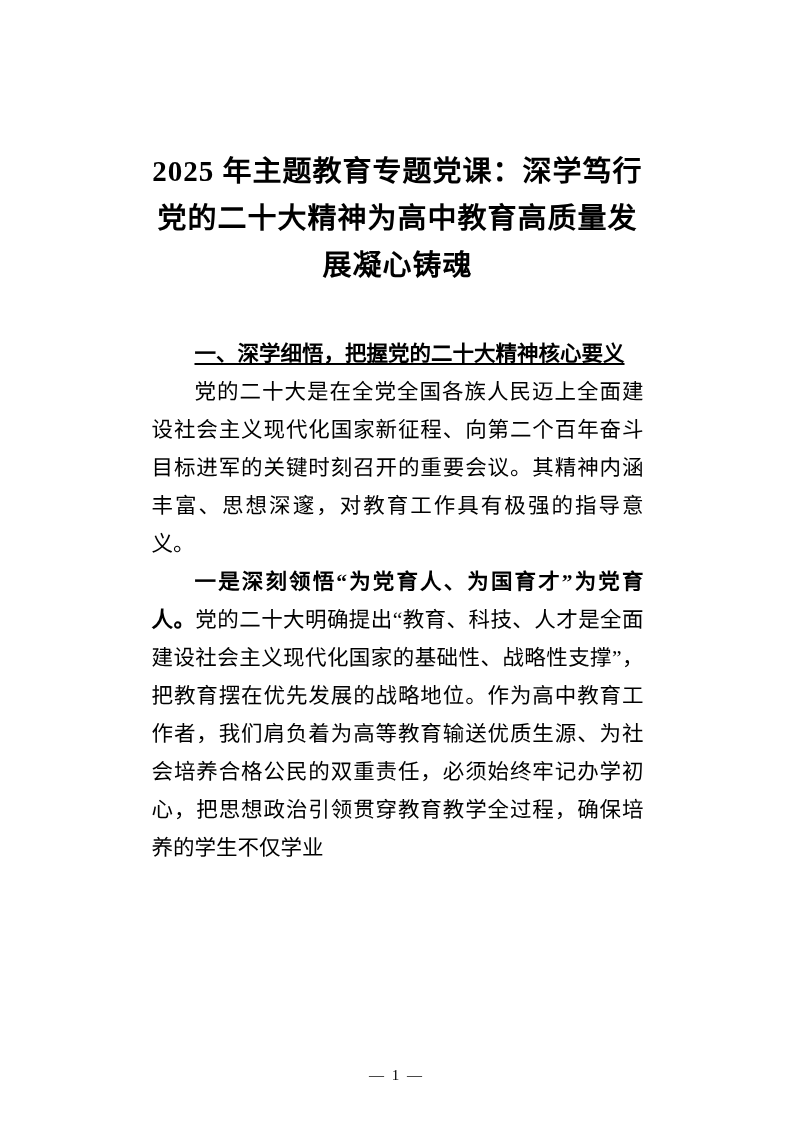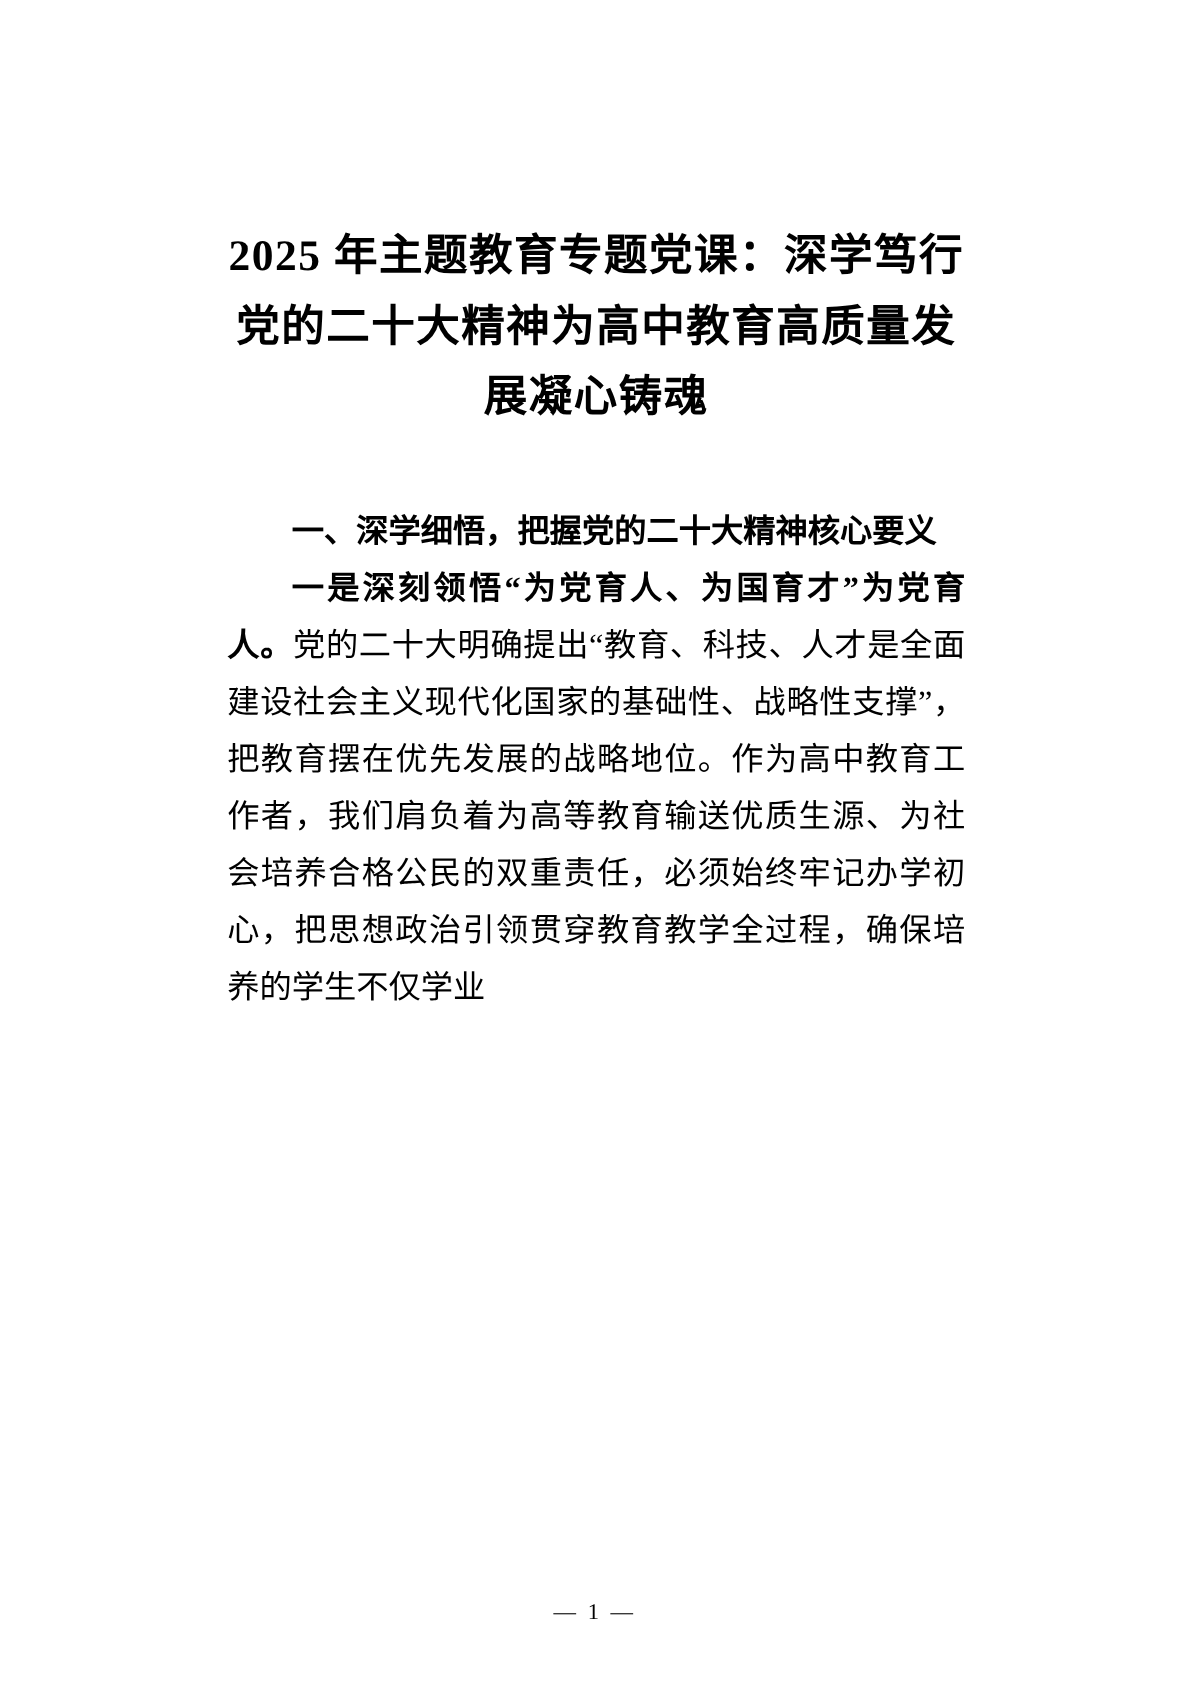--- a/index.html
+++ b/index.html
@@ -37,20 +37,21 @@
   }
   .para {
     margin: 0;
     font-size: 21.5px;
     line-height: 38px;
     text-indent: 2em;
     text-align: justify;
   }
   .para.section-heading {
     font-weight: 700;
+    text-decoration: underline;
   }
   .para .lead-bold {
     font-weight: 700;
   }
   .page-footer {
     position: absolute;
     left: 0;
     right: 0;
     bottom: 38px;
     text-align: center;
@@ -63,20 +64,21 @@
 <body>
 
 <div class="page">
 
   <h1 class="doc-title">2025 年主题教育专题党课：深学笃行党的二十大精神为高中教育高质量发展凝心铸魂</h1>
 
 
 
   <p class="para section-heading">一、深学细悟，把握党的二十大精神核心要义</p>
 
+  <p class="para">党的二十大是在全党全国各族人民迈上全面建设社会主义现代化国家新征程、向第二个百年奋斗目标进军的关键时刻召开的重要会议。其精神内涵丰富、思想深邃，对教育工作具有极强的指导意义。</p>
 
   <p class="para"><span class="lead-bold">一是深刻领悟“为党育人、为国育才”为党育人。</span><span>党的二十大明确提出“教育、科技、人才是全面建设社会主义现代化国家的基础性、战略性支撑”，把教育摆在优先发展的战略地位。作为高中教育工作者，我们肩负着为高等教育输送优质生源、为社会培养合格公民的双重责任，必须始终牢记办学初心，把思想政治引领贯穿教育教学全过程，确保培养的学生不仅学业</span></p>
 
   <div class="page-footer">
     <span>—  1  —</span>
   </div>
 
 </div>
 
 </body></html>

